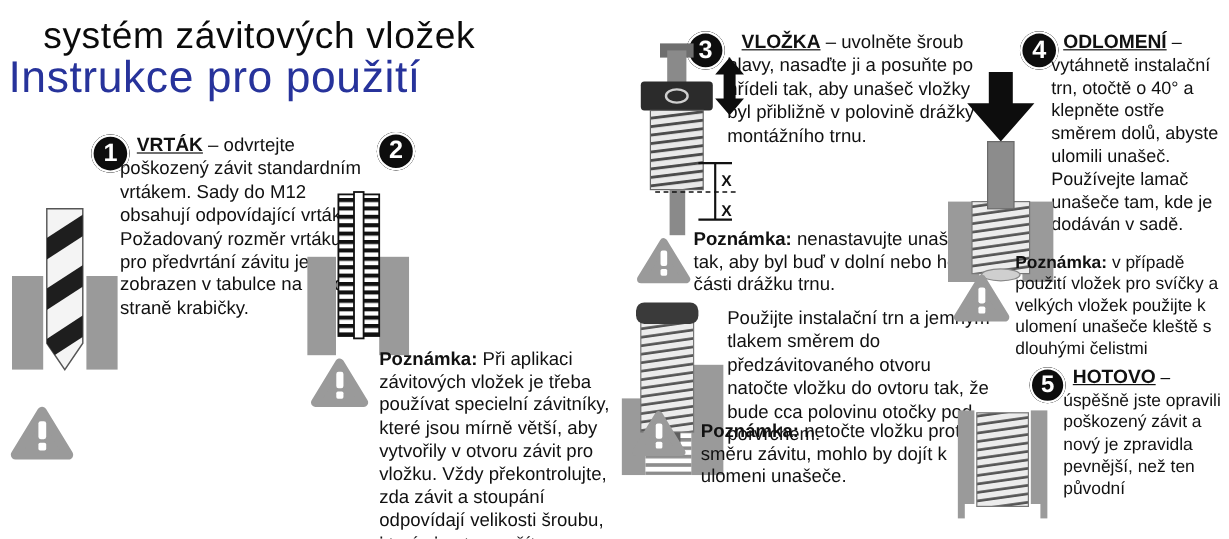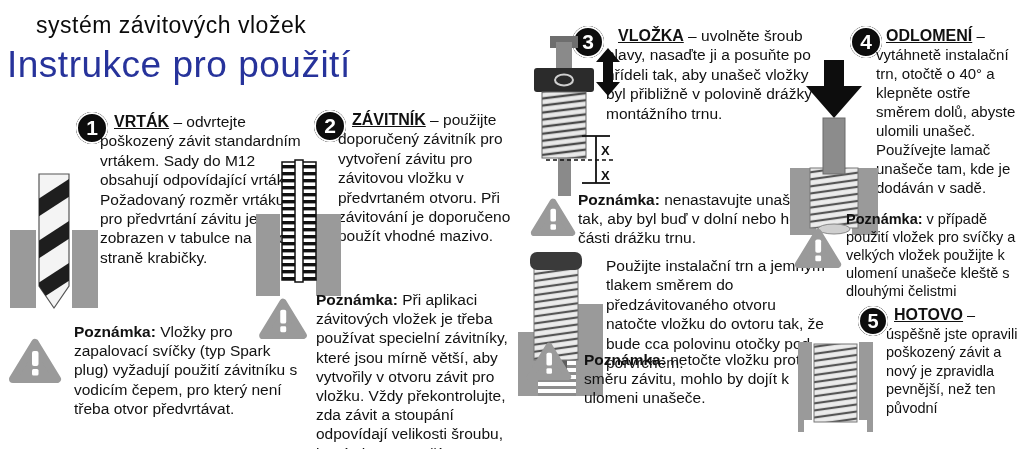--- a/index.html
+++ b/index.html
@@ -1,19 +1,19 @@
 <!DOCTYPE html>
 <html><head>
 <meta charset="utf-8">
 <style>
   html,body{margin:0;padding:0;background:#fff;}
   #page{position:relative;width:1024px;height:449px;background:#ffffff;overflow:hidden;
         font-family:"Liberation Sans",sans-serif;color:#111;}
   .abs{position:absolute;}
-  .subtitle{font-size:23px;color:#0b0b0b;letter-spacing:.5px;}
+  .subtitle{font-size:31px;color:#0b0b0b;letter-spacing:.5px;}
   .title{font-size:37px;color:#27339b;letter-spacing:.5px;}
   .badge{width:32px;height:32px;border-radius:50%;background:#0d0d0d;color:#fff;
          display:flex;align-items:center;justify-content:center;font-size:21px;font-weight:bold;
          box-shadow:inset 0 0 0 2px #fff, inset 0 0 0 3px #0d0d0d;}
   .badge.sm{width:30px;height:30px;font-size:20px;}
   .step-text{font-size:15.5px;line-height:19.4px;}
   .step-text b{font-size:16px;text-decoration:underline;}
   .note-text{font-size:15.5px;line-height:19.2px;}
   .indent14{text-indent:14px;}
   .indent12{text-indent:12px;}
@@ -45,24 +45,22 @@
       <rect x="6" y="62" width="86" height="15" fill="#1e1e1e" transform="rotate(-33 46 69)"></rect>
       <rect x="6" y="104" width="86" height="15" fill="#1e1e1e" transform="rotate(-33 46 111)"></rect>
     </g>
   </svg>
 
   <svg class="abs" style="left:8px;top:336px;" width="54" height="48" viewBox="0 0 54 48">
     <polygon points="27,7 49,43 5,43" fill="#9a9a9a" stroke="#9a9a9a" stroke-width="8" stroke-linejoin="round"></polygon>
     <rect x="24" y="15" width="6.5" height="15" rx="2" fill="#fff"></rect>
     <rect x="24" y="33" width="6.5" height="6.5" rx="1.5" fill="#fff"></rect>
   </svg>
-  <div class="abs note-text" style="left:74px;top:322px;width:226px;"><b>Poznámka:</b> <span>Vložky pro zapalovací svíčky (typ Spark plug) vyžadují použití závitníku s vodicím čepem, pro který není třeba otvor předvrtávat.</span></div>
 
   <div class="abs badge" style="left:314px;top:110px;">2</div>
-  <div class="abs step-text indent14" style="left:338px;top:110px;width:196px;"><b>ZÁVITNÍK</b> <span>– použijte doporučený závitník pro vytvoření závitu pro závitovou vložku v předvrtaném otvoru. Při závitování je doporučeno použít vhodné mazivo.</span></div>
 
   <svg class="abs" style="left:256px;top:158px;" width="85" height="140" viewBox="0 0 85 140">
     <defs>
       <pattern id="patThreadTap" width="34" height="7" patternUnits="userSpaceOnUse">
         <rect width="34" height="7" fill="#ffffff"></rect>
         <rect width="34" height="3.4" fill="#111111"></rect>
       </pattern>
     </defs>
     <rect x="0" y="56" width="24" height="82" fill="#9a9a9a"></rect>
     <rect x="60" y="56" width="25" height="82" fill="#9a9a9a"></rect>

